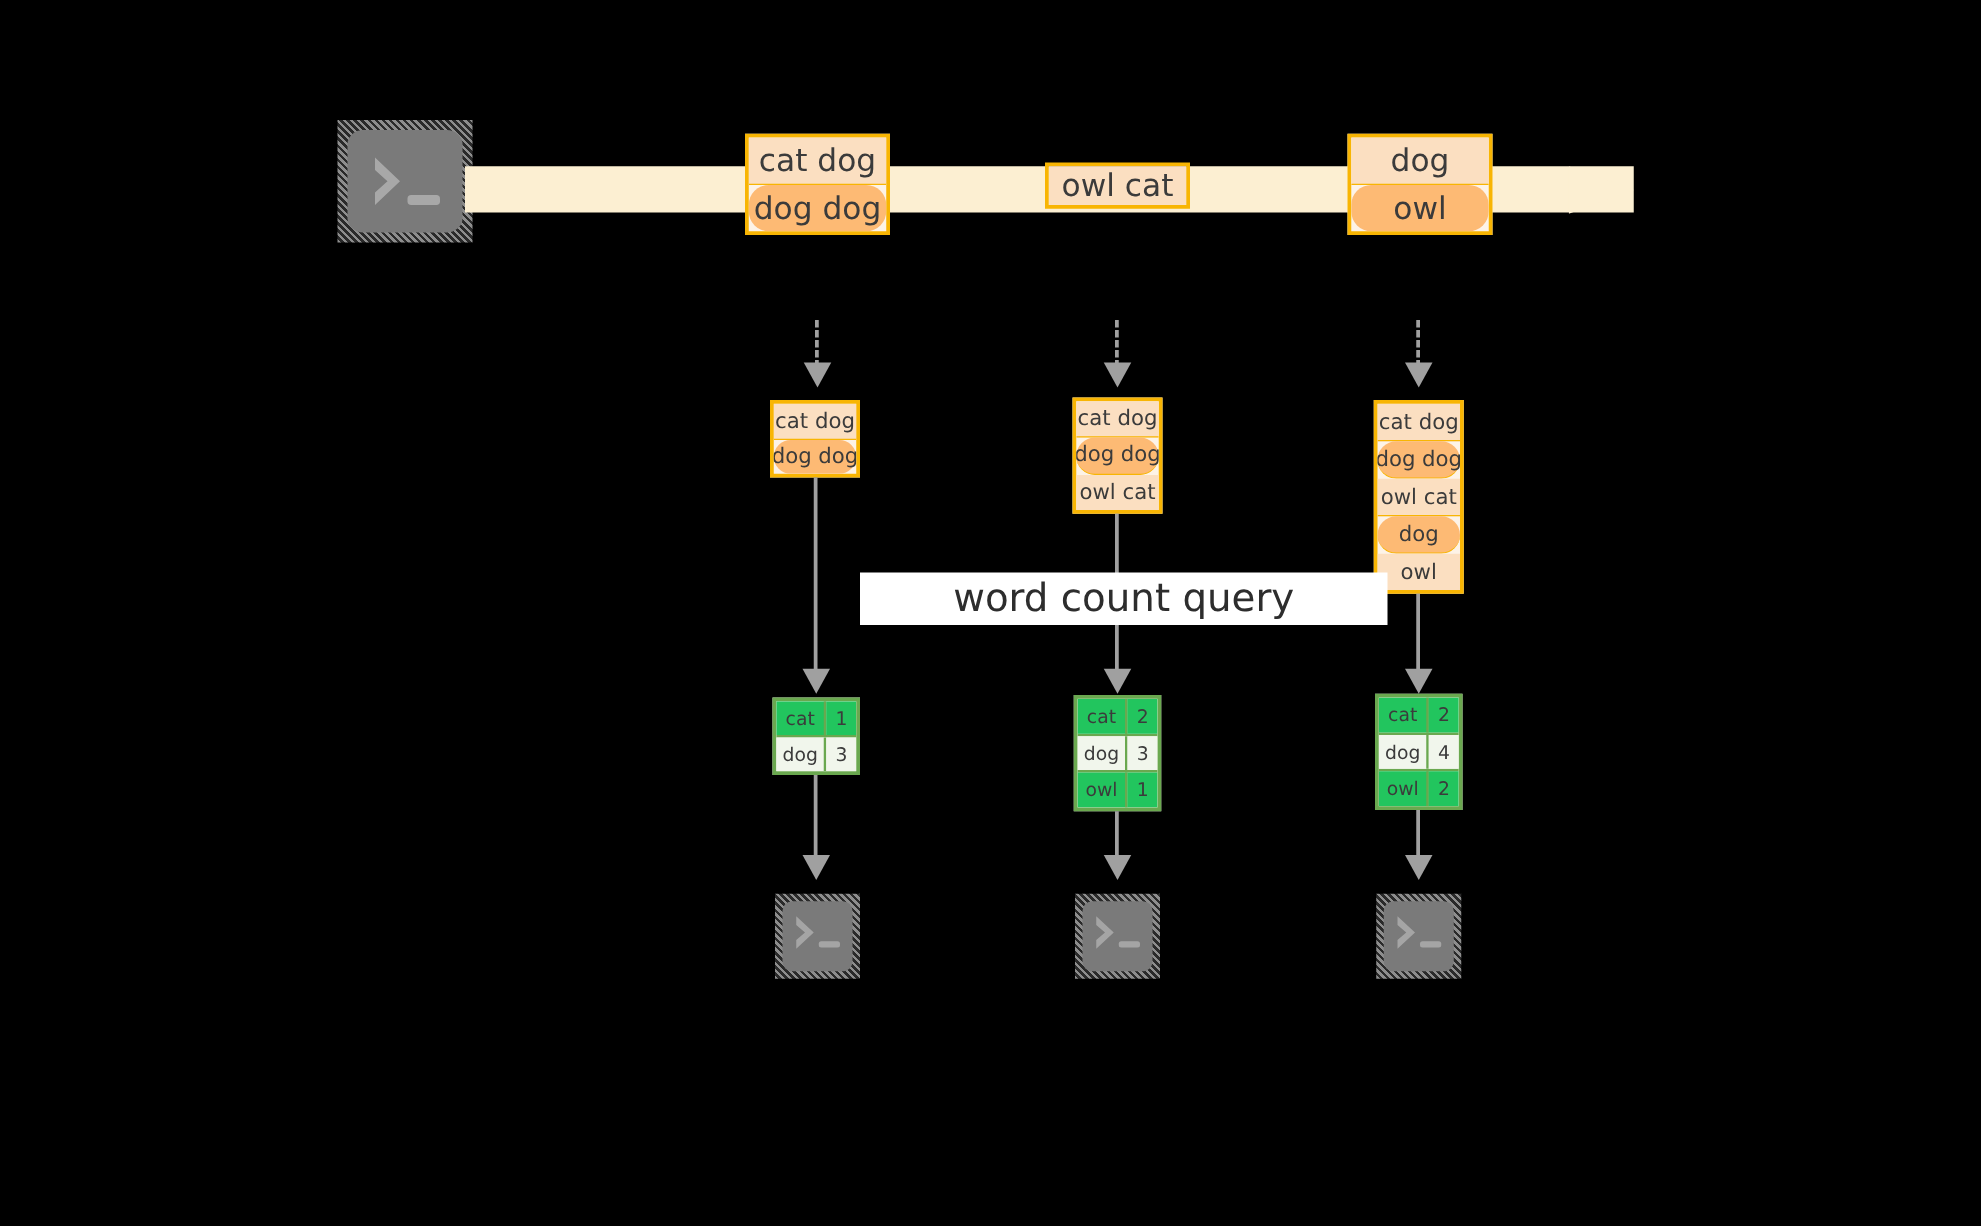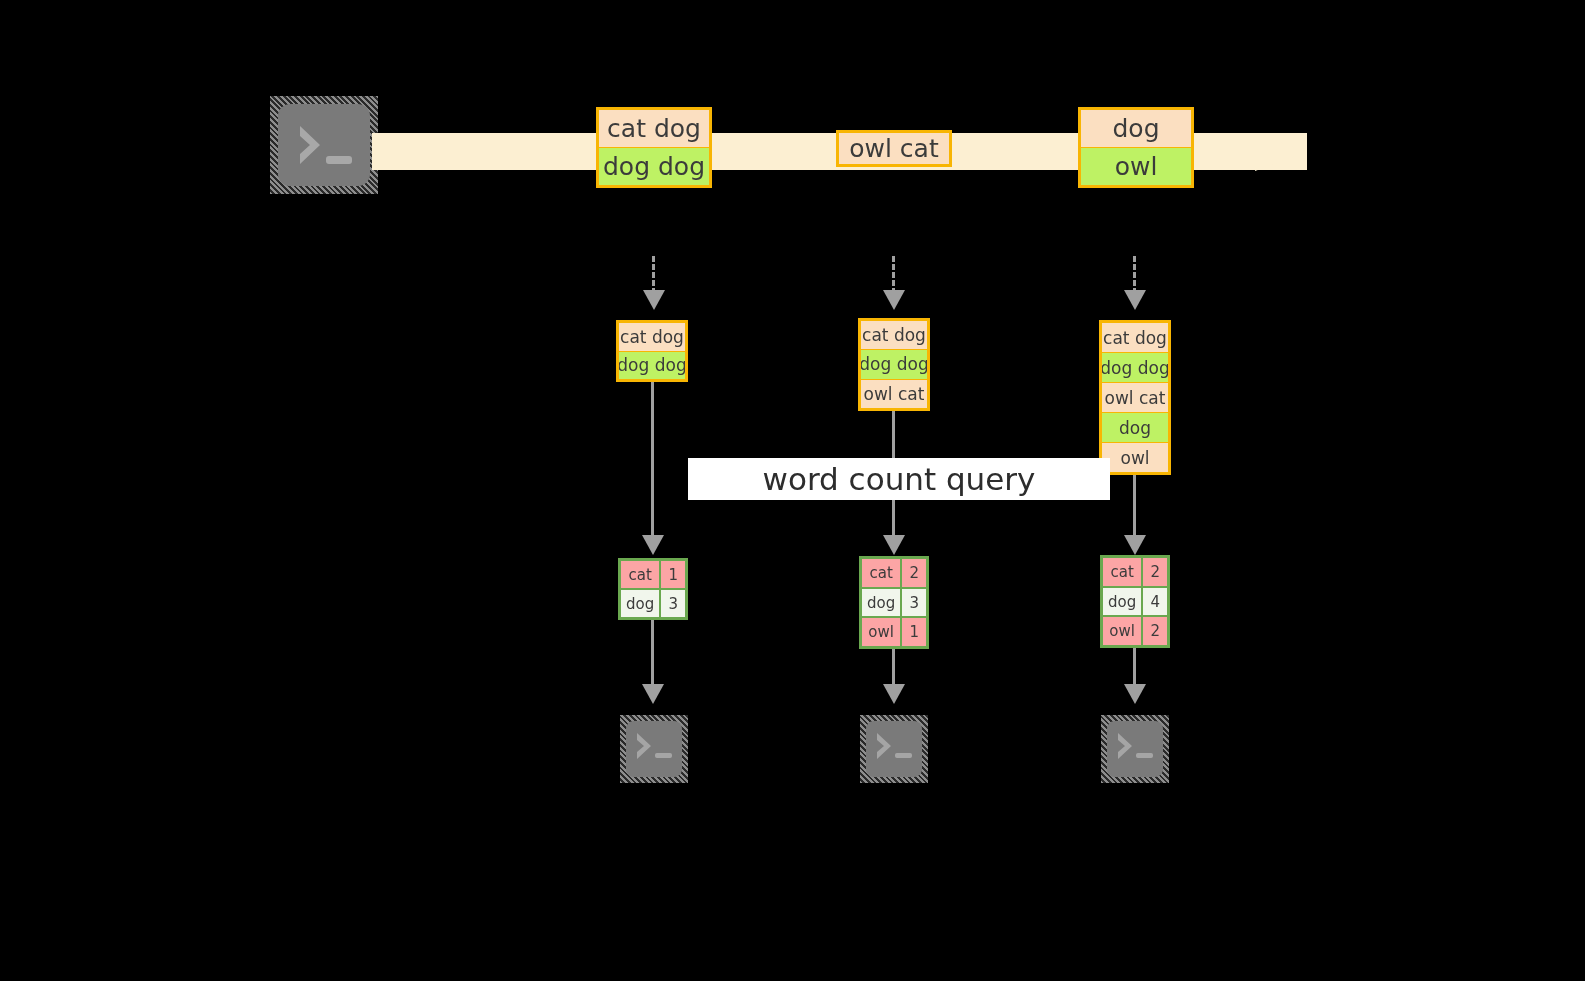--- a/index.html
+++ b/index.html
@@ -59,42 +59,42 @@
     flex: 1 1 auto;
     display: flex;
     align-items: center;
     justify-content: center;
     color: #3b3b3b;
     border-bottom: 1.5px solid #f8b503;
     white-space: nowrap;
   }
   .ebox .row:last-child { border-bottom: none; }
   .ebox .row.dark { background: #fbdfc1; }
-  .ebox .row.light { background: #bef264; }
+  .ebox .row.light { background: #fdba74; border-radius: 16px; }
 
   .big-font .row { font-size: 25px; }
   .mid-font .row { font-size: 17px; }
 
   
   .gtable {
     position: absolute;
     box-sizing: border-box;
     border: 3px solid #6aa84f;
     background: #f1f6ec;
     display: flex;
     flex-direction: column;
     overflow: hidden;
   }
   .gtable .grow {
     flex: 1 1 auto;
     display: flex;
     border-bottom: 2px solid #6aa84f;
   }
   .gtable .grow:last-child { border-bottom: none; }
-  .gtable .grow.dark .gc { background: #fca5a5; }
+  .gtable .grow.dark .gc { background: #22c55e; }
   .gtable .grow.light .gc { background: #f1f6ec; }
   .gtable .gc {
     display: flex;
     align-items: center;
     justify-content: center;
     color: #3b3b3b;
     font-size: 15px;
     box-sizing: border-box;
   }
   .gtable .gc.key { width: 44px; border-right: 2px solid #6aa84f; }

